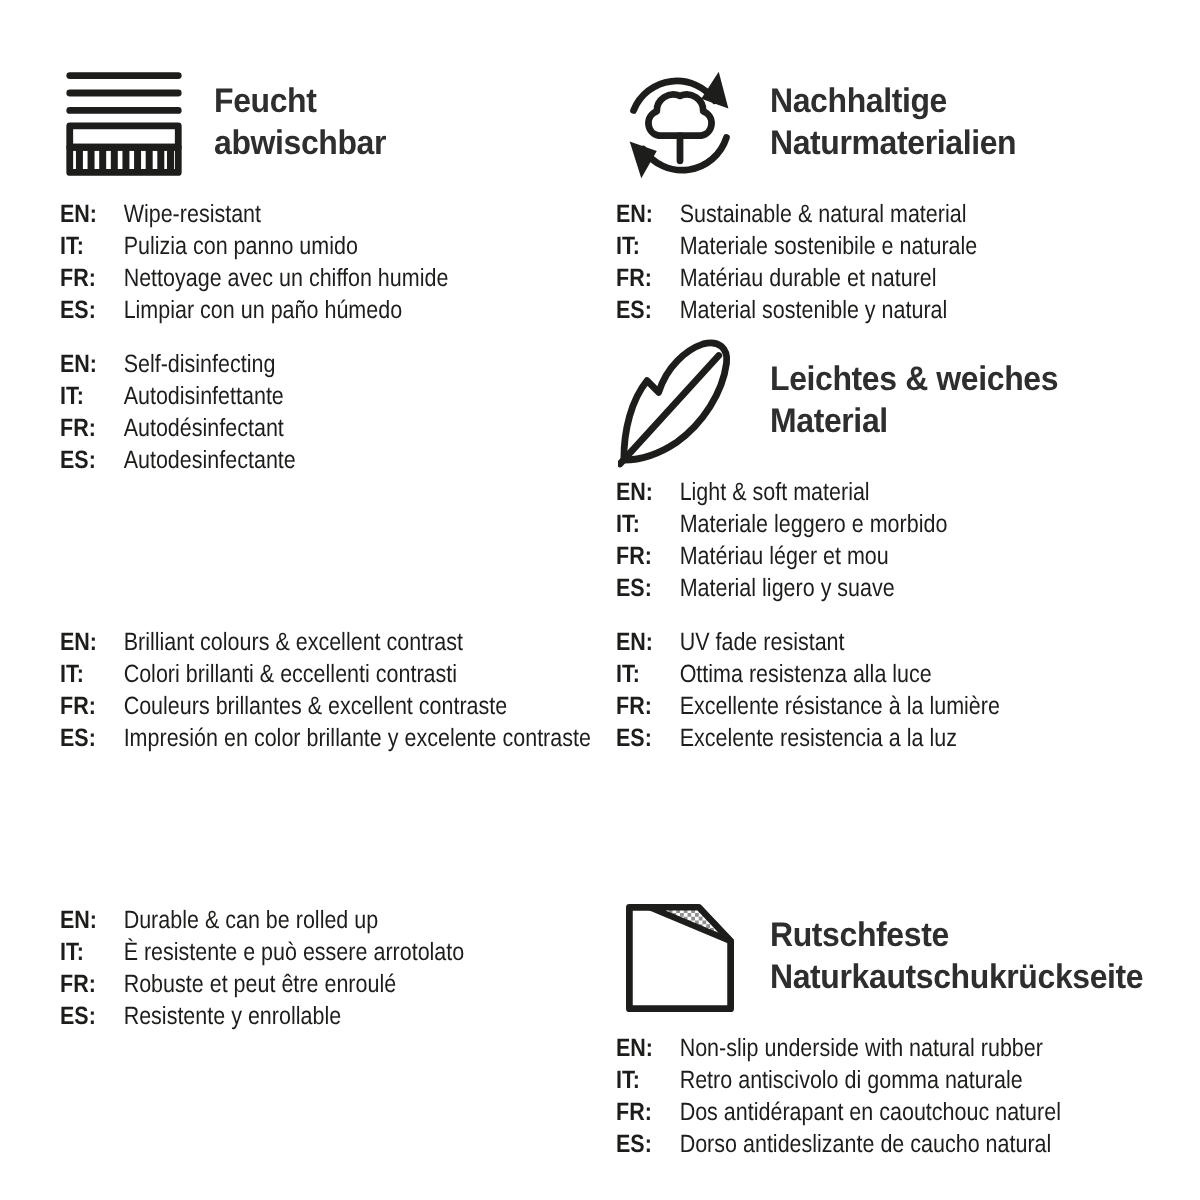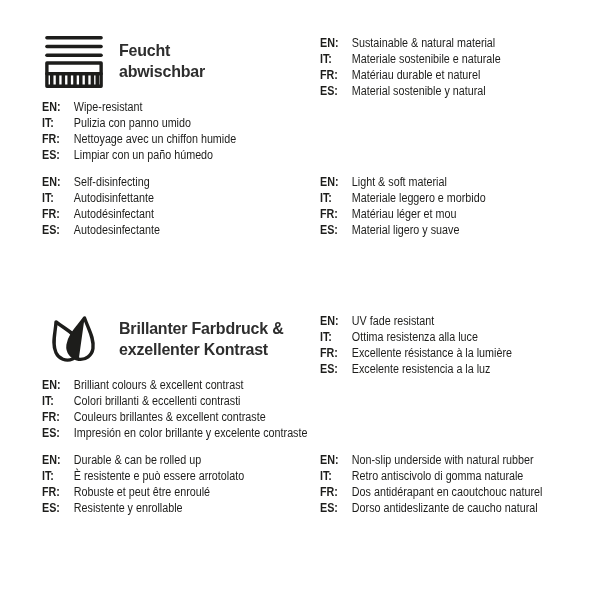--- a/index.html
+++ b/index.html
@@ -5,21 +5,21 @@
   html,body{margin:0;padding:0;background:#ffffff;}
   body{width:600px;height:600px;font-family:"Liberation Sans",sans-serif;color:#1f1f1f;overflow:hidden;}
   .grid{
     display:grid;
     grid-template-columns:278px 282px;
     grid-template-rows:repeat(4,1fr);
     box-sizing:border-box;
     width:600px;height:600px;
     padding:30px 4px 14px 30px;
   }
-  .feature{overflow:visible;margin-left:12px;}
+  .feature{overflow:visible;}
   .fhead{display:flex;align-items:center;height:64px;margin-bottom:6px;}
   .ficon{width:64px;flex:0 0 64px;display:flex;align-items:center;justify-content:center;}
   .ficon svg{display:block;}
   .ftitle{
     margin-left:13px;font-size:17px;font-weight:bold;line-height:1.22;
     color:#2e2e2e;white-space:pre-line;letter-spacing:-0.2px;
     transform:scaleX(.94);transform-origin:left center;
   }
   .flangs{margin-top:6px;transform:scaleX(.86);transform-origin:left top;width:116%;}
   .lrow{display:flex;font-size:12.5px;line-height:1.27;}
@@ -72,20 +72,34 @@
           <span class="ltext">Nettoyage avec un chiffon humide</span>
         </div>
       <div class="lrow">
           <span class="llabel">ES:</span>
           <span class="ltext">Limpiar con un paño húmedo</span>
         </div>
     </div>
   </div>
 
   <div class="feature">
+    <div class="fhead">
+      <span class="ficon">
+        <svg width="62" height="60" viewBox="0 0 64 62">
+          <path class="stroke" stroke-width="3.2" d="M8 24 A24 24 0 0 1 50 19"></path>
+          <polygon points="57,23 43,18 52,4" fill="#1d1d1b"></polygon>
+          <path class="stroke" stroke-width="3.2" d="M56 38 A24 24 0 0 1 13 44"></path>
+          <polygon points="6,40 20,45 12,59" fill="#1d1d1b"></polygon>
+          <path class="stroke" stroke-width="3" d="M21 37 a6.5 6.5 0 0 1 -1 -12.5 a8.5 8.5 0 0 1 12 -8 a8.5 8.5 0 0 1 12 8 a6.5 6.5 0 0 1 -1 12.5 z"></path>
+          <line class="stroke" stroke-width="3" x1="32" y1="37" x2="32" y2="50"></line>
+        </svg>
+      </span>
+      <div class="ftitle">Nachhaltige
+Naturmaterialien</div>
+    </div>
     <div class="flangs">
       <div class="lrow">
           <span class="llabel">EN:</span>
           <span class="ltext">Sustainable &amp; natural material</span>
         </div>
       <div class="lrow">
           <span class="llabel">IT:</span>
           <span class="ltext">Materiale sostenibile e naturale</span>
         </div>
       <div class="lrow">
@@ -114,20 +128,30 @@
           <span class="ltext">Autodésinfectant</span>
         </div>
       <div class="lrow">
           <span class="llabel">ES:</span>
           <span class="ltext">Autodesinfectante</span>
         </div>
     </div>
   </div>
 
   <div class="feature">
+    <div class="fhead">
+      <span class="ficon">
+        <svg width="62" height="66" viewBox="0 0 64 68">
+          <path class="stroke" stroke-width="3.4" d="M3 64 C3 48 7 33 15 23 L21 29 C25 16 35 7 44 4 C52 2 57 6 56 14 C54 29 44 45 30 55 C21 61 11 64 3 64 Z"></path>
+          <line class="stroke" stroke-width="3" x1="1" y1="66" x2="52" y2="10"></line>
+        </svg>
+      </span>
+      <div class="ftitle">Leichtes &amp; weiches
+Material</div>
+    </div>
     <div class="flangs">
       <div class="lrow">
           <span class="llabel">EN:</span>
           <span class="ltext">Light &amp; soft material</span>
         </div>
       <div class="lrow">
           <span class="llabel">IT:</span>
           <span class="ltext">Materiale leggero e morbido</span>
         </div>
       <div class="lrow">
@@ -135,31 +159,20 @@
           <span class="ltext">Matériau léger et mou</span>
         </div>
       <div class="lrow">
           <span class="llabel">ES:</span>
           <span class="ltext">Material ligero y suave</span>
         </div>
     </div>
   </div>
 
   <div class="feature">
-    <div class="fhead">
-      <span class="ficon">
-        <svg width="62" height="60" viewBox="0 0 64 62">
-          <path class="strokefill" transform="rotate(-24 24 36)" d="M24 10 C29 20 37 28 37 39 A13 13 0 1 1 11 39 C11 28 19 20 24 10 Z"></path>
-          <path class="strokefill" transform="rotate(8 39 36)" d="M39 8 C44 18 52 27 52 38 A13 13 0 1 1 26 38 C26 27 34 18 39 8 Z"></path>
-          <path transform="rotate(8 39 36)" d="M39 8 C34 18 26 27 26 38 A13 13 0 0 0 39 51 Z" fill="#1d1d1b"></path>
-        </svg>
-      </span>
-      <div class="ftitle">Brillanter Farbdruck &amp;
-exzellenter Kontrast</div>
-    </div>
     <div class="flangs">
       <div class="lrow">
           <span class="llabel">EN:</span>
           <span class="ltext">Brilliant colours &amp; excellent contrast</span>
         </div>
       <div class="lrow">
           <span class="llabel">IT:</span>
           <span class="ltext">Colori brillanti &amp; eccellenti contrasti</span>
         </div>
       <div class="lrow">
@@ -209,20 +222,37 @@
           <span class="ltext">Robuste et peut être enroulé</span>
         </div>
       <div class="lrow">
           <span class="llabel">ES:</span>
           <span class="ltext">Resistente y enrollable</span>
         </div>
     </div>
   </div>
 
   <div class="feature">
+    <div class="fhead">
+      <span class="ficon">
+        <svg width="60" height="60" viewBox="0 0 64 64">
+          <defs>
+            <pattern id="hatch8" width="4" height="4" patternUnits="userSpaceOnUse">
+              <rect width="4" height="4" fill="#ffffff"></rect>
+              <rect width="2" height="2" fill="#909090"></rect>
+              <rect x="2" y="2" width="2" height="2" fill="#909090"></rect>
+            </pattern>
+          </defs>
+          <path d="M5 5 H42 L59 23 V59 H5 Z" fill="#ffffff" stroke="#1d1d1b" stroke-width="3.6" stroke-linejoin="round"></path>
+          <path d="M16 5 H42 L59 23 Z" fill="url(#hatch8)" stroke="#1d1d1b" stroke-width="3.2" stroke-linejoin="round"></path>
+        </svg>
+      </span>
+      <div class="ftitle">Rutschfeste
+Naturkautschukrückseite</div>
+    </div>
     <div class="flangs">
       <div class="lrow">
           <span class="llabel">EN:</span>
           <span class="ltext">Non-slip underside with natural rubber</span>
         </div>
       <div class="lrow">
           <span class="llabel">IT:</span>
           <span class="ltext">Retro antiscivolo di gomma naturale</span>
         </div>
       <div class="lrow">

